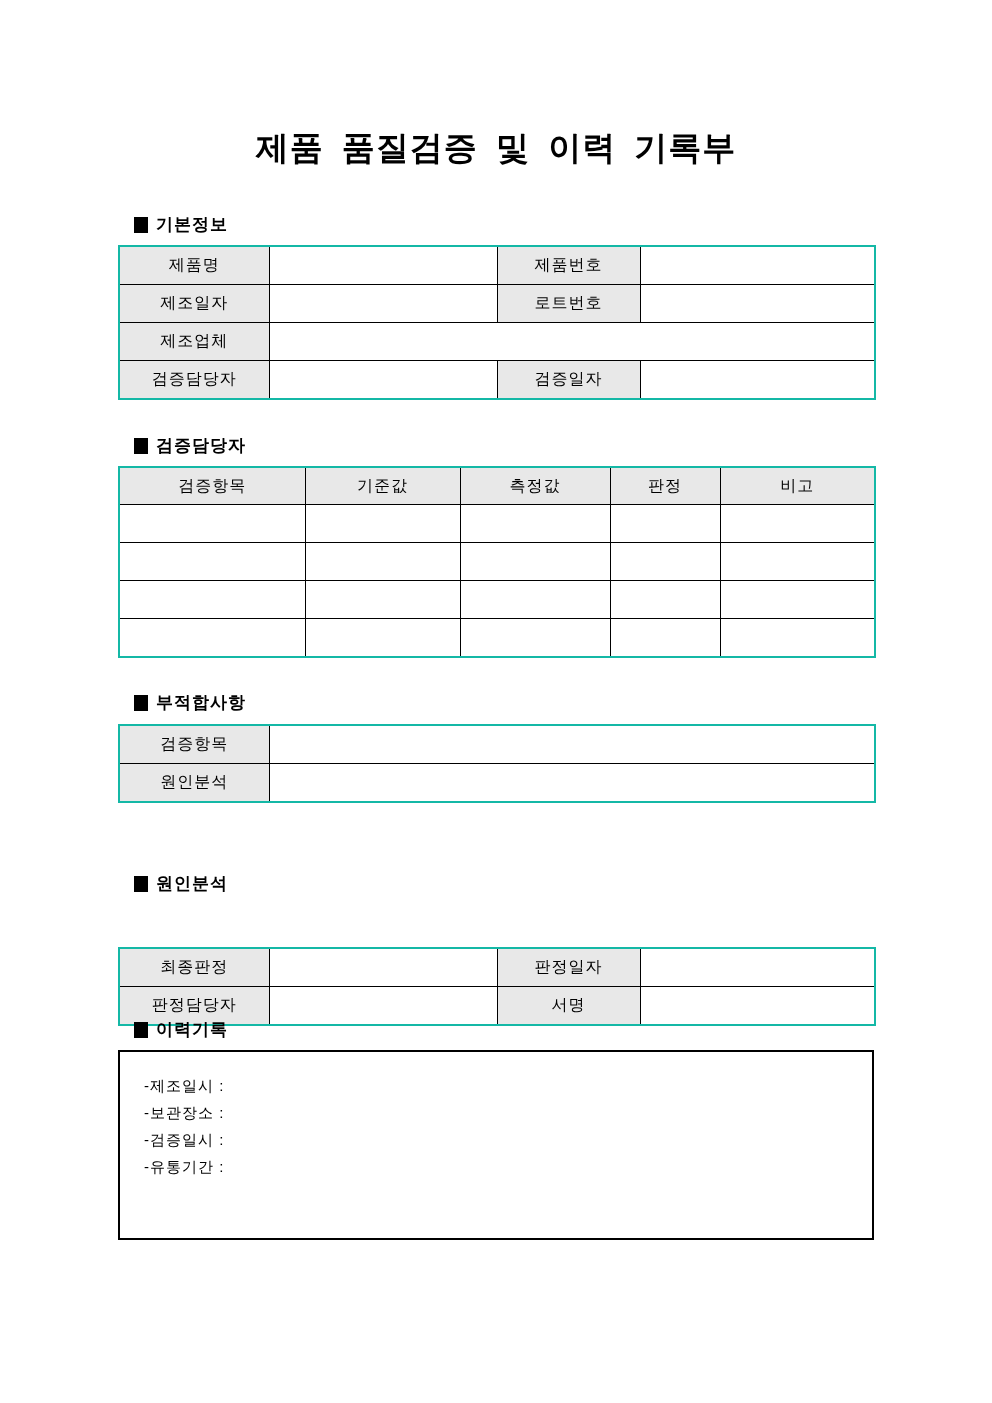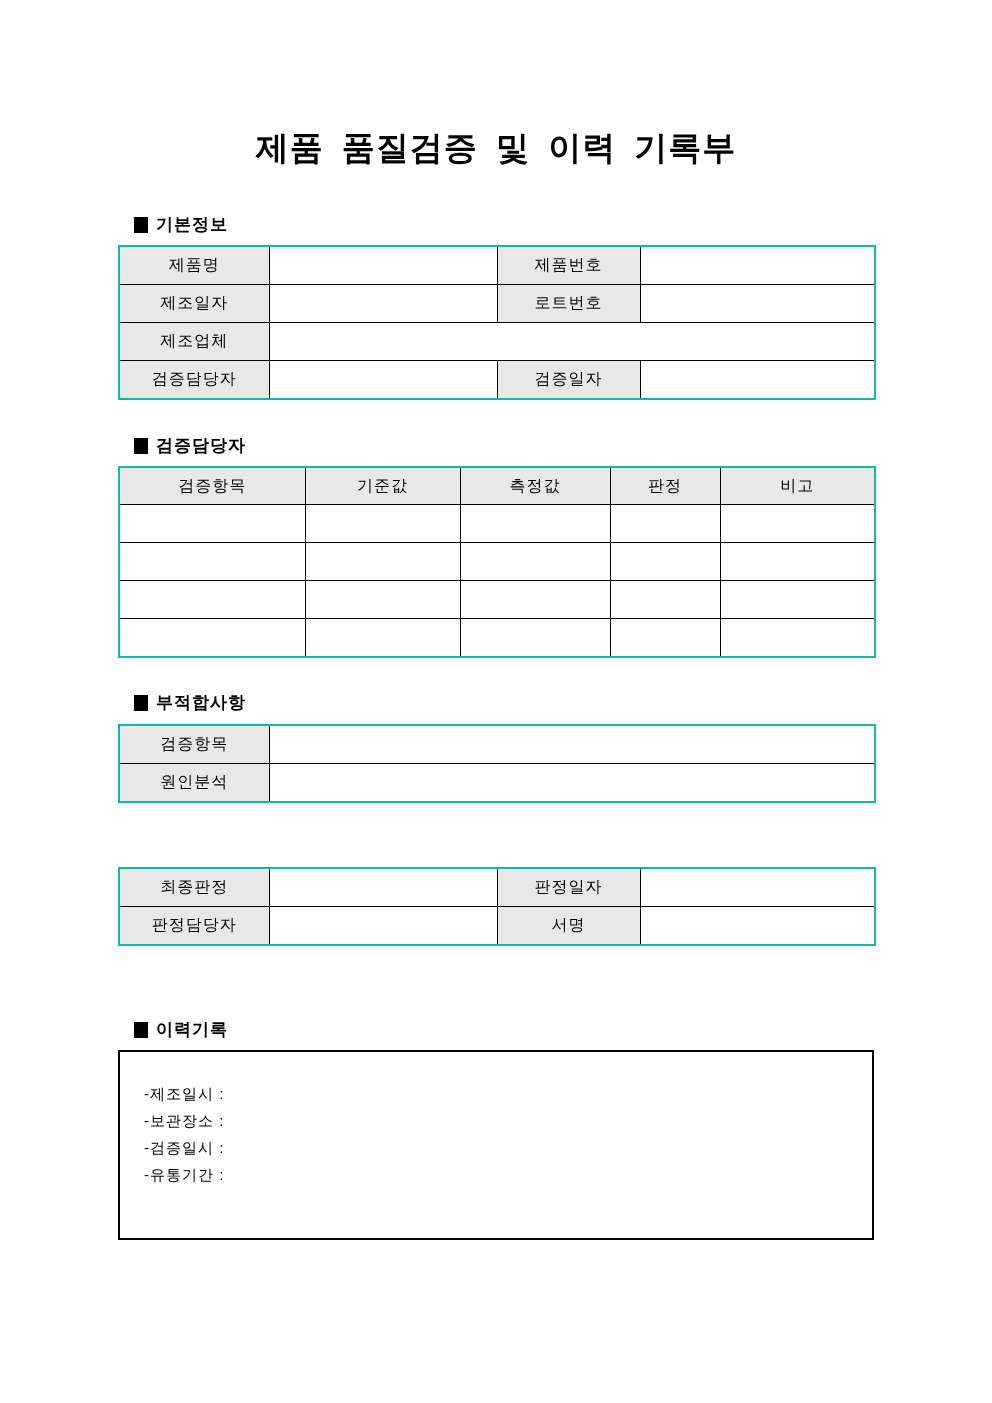--- a/index.html
+++ b/index.html
@@ -68,21 +68,21 @@
   }
   .val { background: #ffffff; }
   .history-box {
     position: absolute;
     left: 118px;
     top: 1050px;
     width: 756px;
     height: 190px;
     border: 2px solid #000000;
     box-sizing: border-box;
-    padding: 28px 10px 0 24px;
+    padding: 20px 10px 0 24px;
   }
   .history-line {
     font-size: 15px;
     line-height: 27px;
     letter-spacing: 1px;
   }
 </style>
 </head>
 <body>
 
@@ -200,21 +200,21 @@
       <td class="val"></td>
     </tr>
   </tbody>
     </table>
 
   <div class="section-heading" style="top:874px">
     <span class="marker"></span>
     <span>원인분석</span>
   </div>
 
-  <table class="form-tbl" style="top:867px">
+  <table class="form-tbl" style="top:947px">
     <colgroup>
       <col style="width:150px">
         <col style="width:228px">
         <col style="width:143px">
         <col style="width:235px">
     </colgroup>
     <tbody>
         <tr>
       <td class="lbl">최종판정</td>
       <td class="val"></td>

